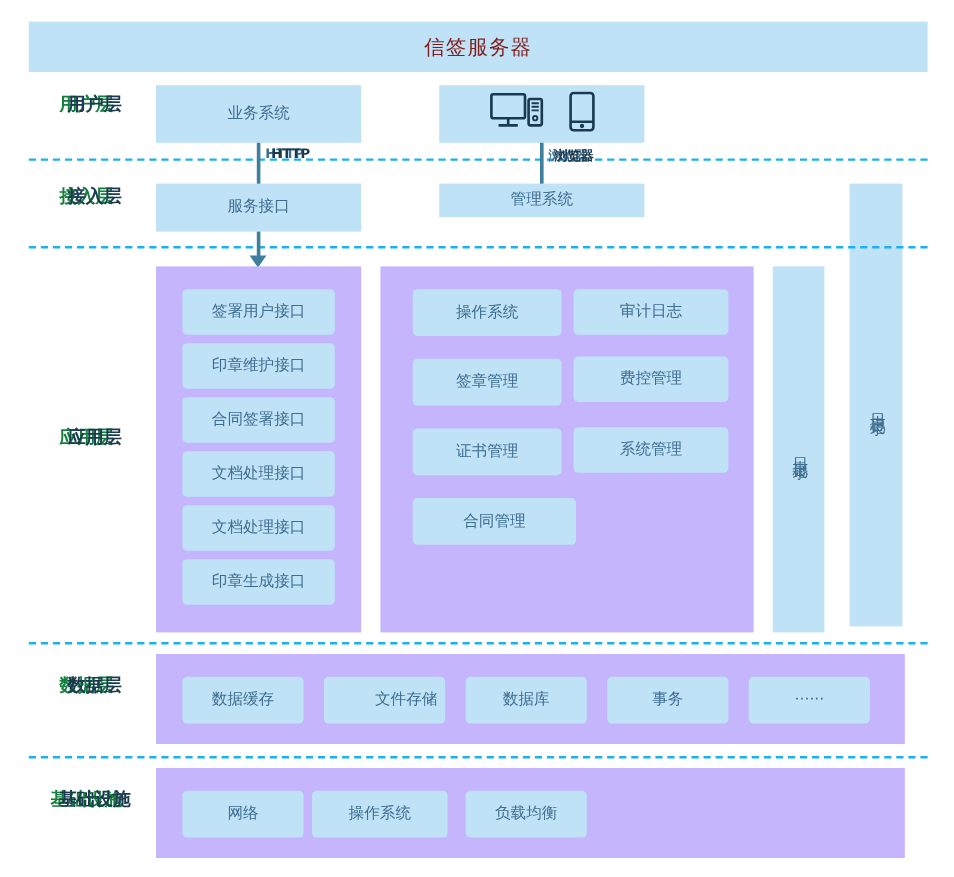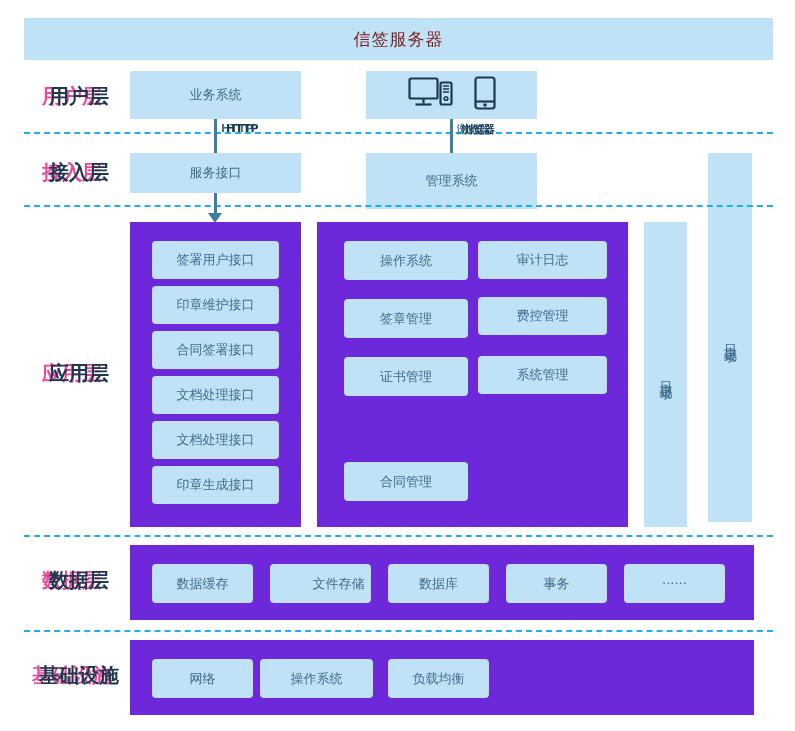--- a/index.html
+++ b/index.html
@@ -30,41 +30,41 @@
     display: flex; align-items: center; justify-content: center;
   }
   .title-bar .txt {
     font-size: 17px;
     color: #7f1d1d;
     letter-spacing: 1px;
   }
 
   
   .row-label {
-    display: flex; align-items: center; justify-content: center;
-    font-size: 20px;
+    display: flex; justify-content: center;
+    font-size: 15px;
     font-weight: bold;
-    color: #ec4899;
+    color: #15803d;
     white-space: nowrap;
   }
   
   .row-label .dbl {
     position: relative;
     display: inline-block;
   }
   .row-label .dbl::after {
     content: attr(data-dup);
     position: absolute;
     left: 7px; top: 0;
     color: #1b3a50;
     white-space: nowrap;
   }
 
   
-  .panel { background: #6d28d9; }
+  .panel { background: #c4b5fd; }
 
   
   .bbox {
     background: #bfe2f7;
     display: flex; align-items: center; justify-content: center;
     font-size: 13px;
     color: #3f6d8e;
     text-align: center;
     line-height: 1.2;
   }
@@ -188,21 +188,21 @@
   <div class="abs arrow-line" style="left:450px; top:119px; height:40px;"></div>
   <div class="abs arrow-head" style="left:444px; top:156px;"></div>
   <div class="abs arrow-label" style="left:457px; top:122px;">
     <span class="dbl2" data-dup="浏览器">浏览器</span>
   </div>
 
   <div class="abs bbox sq" style="left:130px; top:153px; width:171px; height:40px;">
     <span>服务接口</span>
   </div>
 
-  <div class="abs bbox sq" style="left:366px; top:153px; width:171px; height:56px;">
+  <div class="abs bbox sq" style="left:366px; top:153px; width:171px; height:28px;">
     <span>管理系统</span>
   </div>
 
   <div class="abs vbar" style="left:708px; top:153px; width:44px; height:369px;">
     <span class="vtxt">日志记录</span>
   </div>
 
   <div class="abs dashed" style="top:205px;"></div>
 
   <div class="abs arrow-line" style="left:214px; top:193px; height:25px;"></div>
@@ -233,21 +233,21 @@
 
     <div class="abs bbox rounded" style="left:27px; top:19px; width:124px; height:39px;">
       <span>操作系统</span>
     </div>
     <div class="abs bbox rounded" style="left:27px; top:77px; width:124px; height:39px;">
       <span>签章管理</span>
     </div>
     <div class="abs bbox rounded" style="left:27px; top:135px; width:124px; height:39px;">
       <span>证书管理</span>
     </div>
-    <div class="abs bbox rounded" style="left:27px; top:193px; width:124px; height:39px;margin-top:47px;">
+    <div class="abs bbox rounded" style="left:27px; top:193px; width:136px; height:39px;">
       <span>合同管理</span>
     </div>
 
     <div class="abs bbox rounded" style="left:161px; top:19px; width:129px; height:38px;">
       <span>审计日志</span>
     </div>
     <div class="abs bbox rounded" style="left:161px; top:75px; width:129px; height:38px;">
       <span>费控管理</span>
     </div>
     <div class="abs bbox rounded" style="left:161px; top:134px; width:129px; height:38px;">

